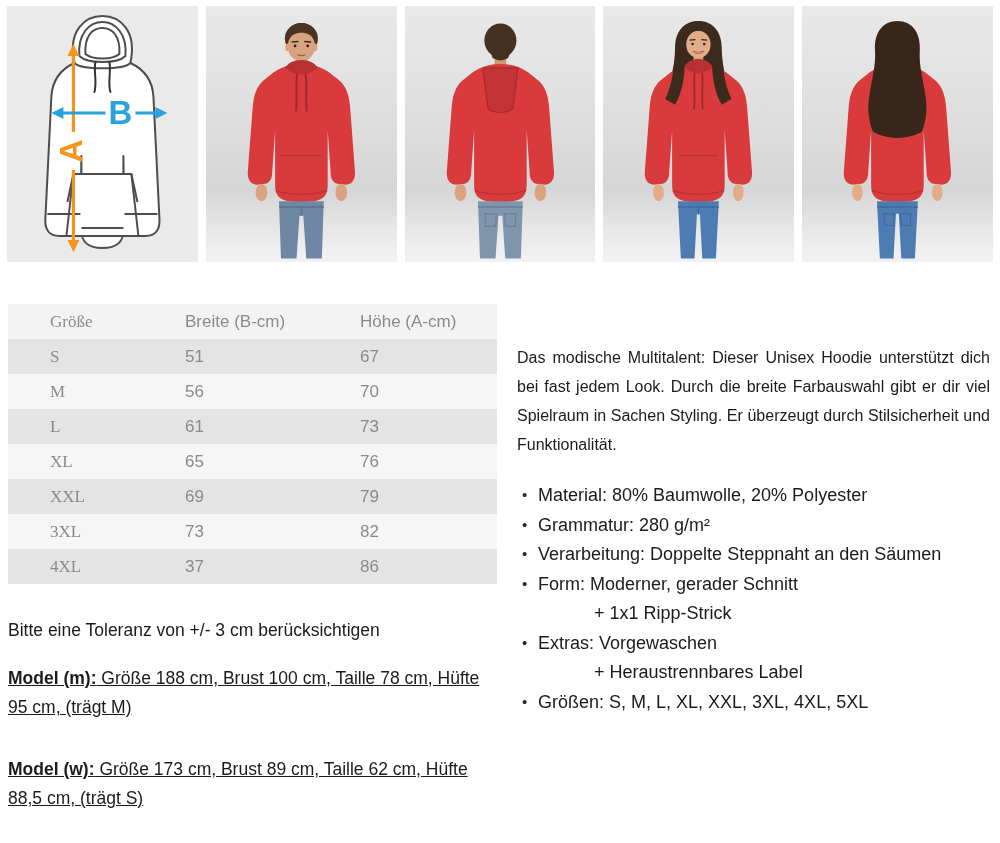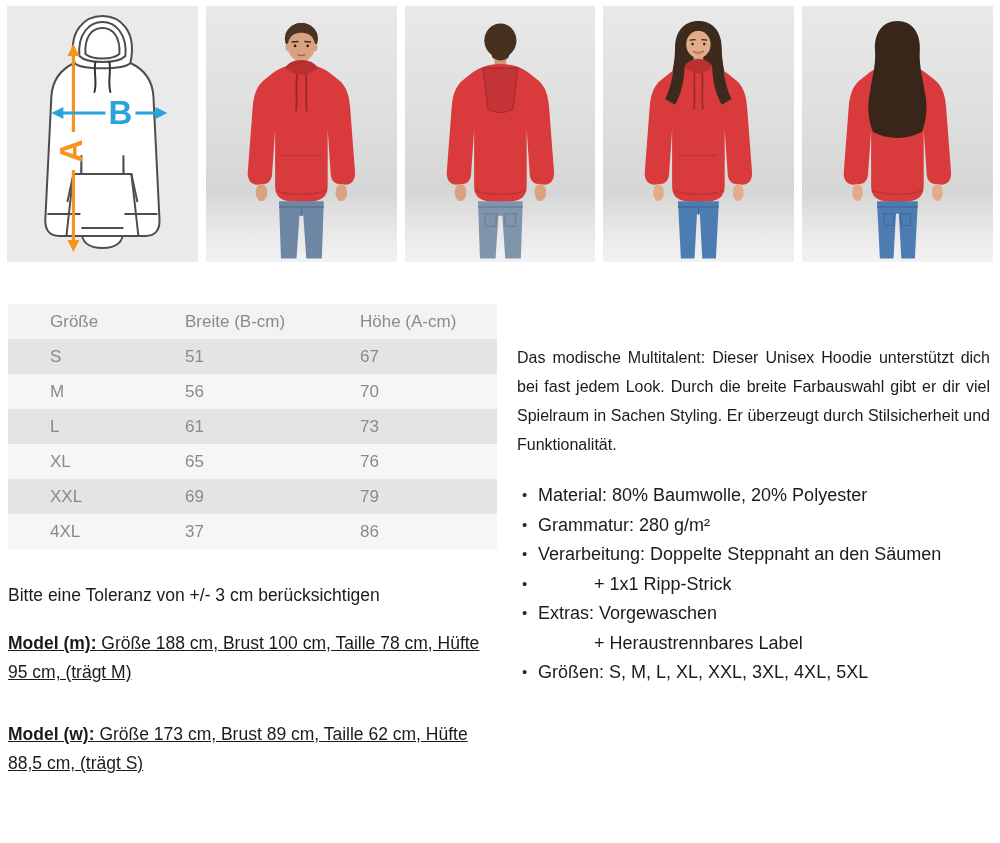--- a/index.html
+++ b/index.html
@@ -17,21 +17,21 @@
   
   .content { display:flex; gap:20px; margin-top:42px; padding:0 10px 0 8px; }
   .left-col { width:489px; flex:0 0 489px; }
   .right-col { flex:1; padding-top:3px; }
 
   
   table.sizes { width:100%; border-collapse:collapse; table-layout:fixed;
     font-size:17px; color:#8a8a8a; }
   table.sizes th, table.sizes td { height:35px; font-weight:400; text-align:left;
     vertical-align:middle; padding:0; }
-  table.sizes th:first-child, table.sizes td:first-child { padding-left:42px; }
+  table.sizes th:first-child, table.sizes td:first-child { padding-left:42px;font-family:Liberation Serif, serif; }
   thead tr { background:#f3f3f3; }
   tbody tr:nth-child(odd)  { background:#e4e4e4; }
   tbody tr:nth-child(even) { background:#f6f6f6; }
 
   .tolerance { margin-top:34px; font-size:17.5px; line-height:24px; }
   .model-note { font-size:17.5px; line-height:29px; width:482px;text-decoration:underline; }
   .model-note.m { margin-top:22px; }
   .model-note.w { margin-top:33px; }
   .model-note b { font-weight:700; }
 
@@ -192,20 +192,25 @@
             <td>XL</td>
             <td>65</td>
             <td>76</td>
           </tr>
         <tr>
             <td>XXL</td>
             <td>69</td>
             <td>79</td>
           </tr>
         <tr>
+            <td>3XL</td>
+            <td>73</td>
+            <td>82</td>
+          </tr>
+        <tr>
             <td>4XL</td>
             <td>37</td>
             <td>86</td>
           </tr>
       </tbody>
     </table>
 
     <p class="tolerance">Bitte eine Toleranz von +/- 3 cm berücksichtigen</p>
 
     <p class="model-note m"><b>Model (m):</b><span> Größe 188 cm, Brust 100 cm, Taille 78 cm, Hüfte 95 cm, (trägt M)</span></p>
@@ -213,20 +218,20 @@
     <p class="model-note w"><b>Model (w):</b><span> Größe 173 cm, Brust 89 cm, Taille 62 cm, Hüfte 88,5 cm, (trägt S)</span></p>
   </div>
 
   <div class="right-col">
     <p class="intro">Das modische Multitalent: Dieser Unisex Hoodie unterstützt dich bei fast jedem Look. Durch die breite Farbauswahl gibt er dir viel Spielraum in Sachen Styling. Er überzeugt durch Stilsicherheit und Funktionalität.</p>
 
     <ul class="bullets">
       <li><span>Material: 80% Baumwolle, 20% Polyester</span></li>
       <li><span>Grammatur: 280 g/m²</span></li>
       <li><span>Verarbeitung: Doppelte Steppnaht an den Säumen</span></li>
-      <li>
+      <li><span>Form: Moderner, gerader Schnitt</span>
         <div class="sub">+ 1x1 Ripp-Strick</div></li>
       <li><span>Extras: Vorgewaschen</span>
         <div class="sub">+ Heraustrennbares Label</div></li>
       <li><span>Größen:  S, M, L, XL, XXL, 3XL, 4XL, 5XL</span></li>
     </ul>
   </div>
 </div>
 
 </body></html>

